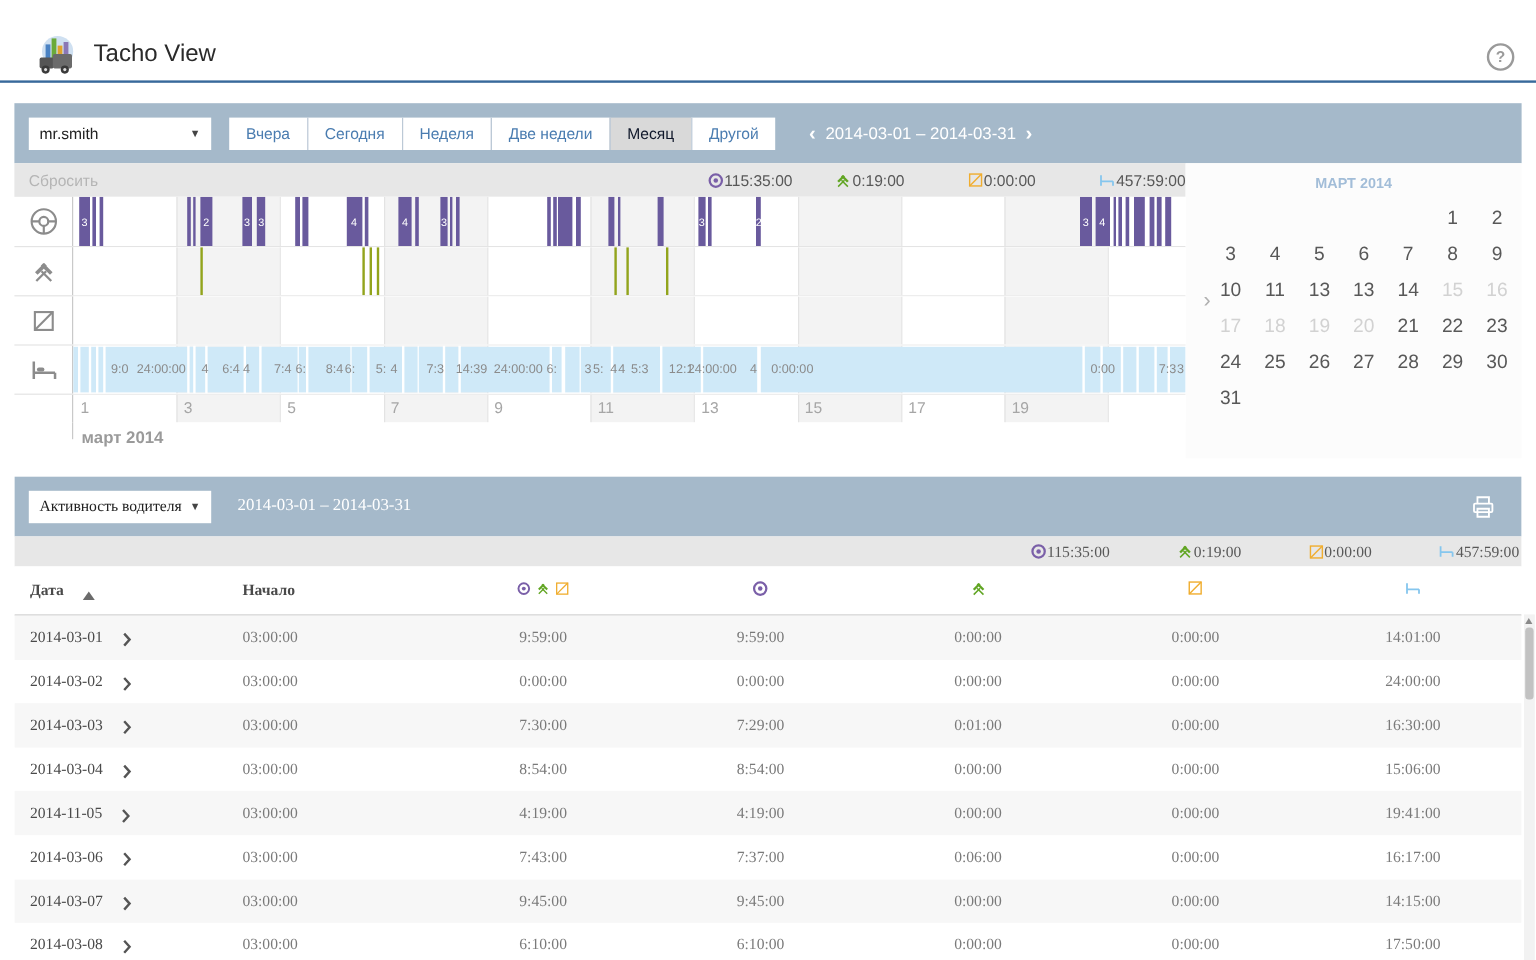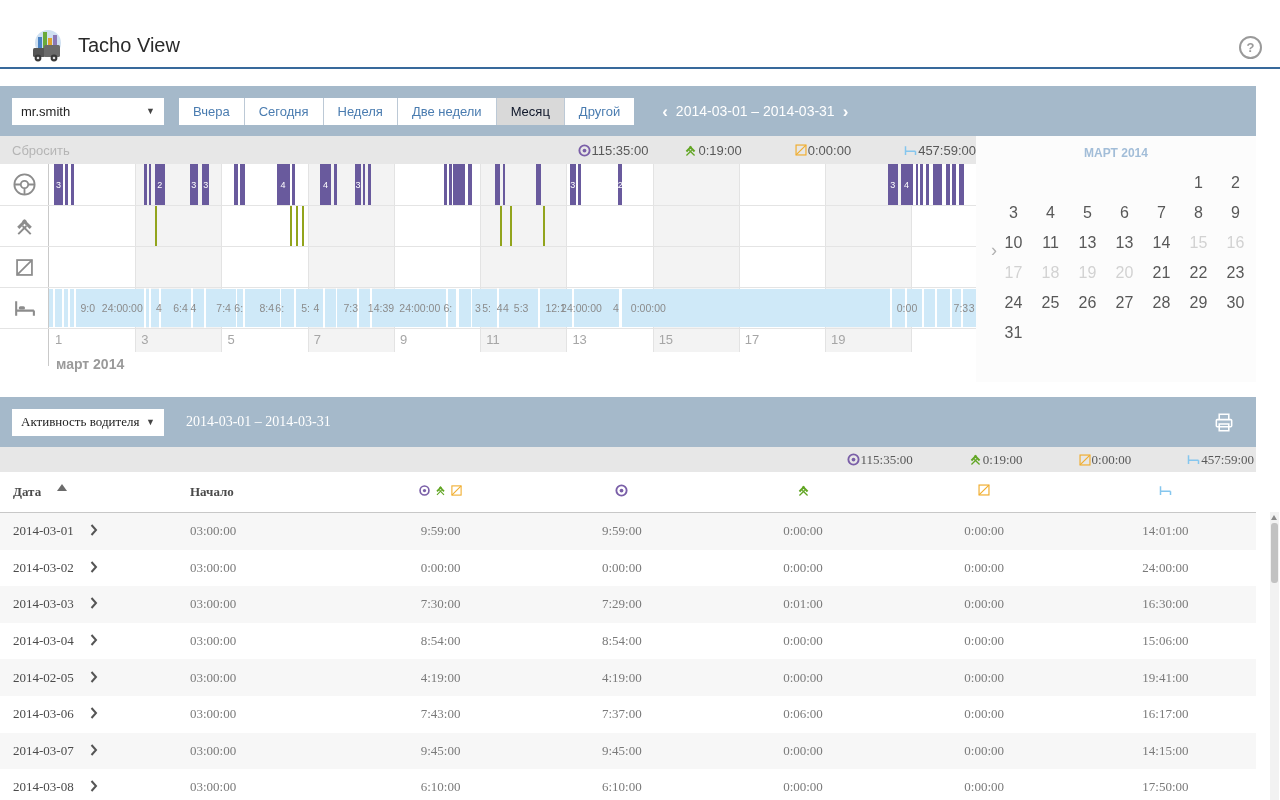--- a/index.html
+++ b/index.html
@@ -5,21 +5,21 @@
   html,body{margin:0;padding:0;background:#fff;}
   .page{position:relative;width:1280px;height:800px;background:#fff;overflow:hidden;
         font-family:"Liberation Sans",sans-serif;color:#333;margin-top:24px;}
   
   .apphdr{position:absolute;left:0;top:0;width:100%;height:45px;background:#fff;
           border-bottom:2px solid #38699b;display:flex;align-items:center;padding-left:26px;box-sizing:border-box;}
   .apphdr h1{font-size:20px;font-weight:normal;color:#2a2a2a;margin:0 0 0 10px;}
   .helpbtn{position:absolute;right:18px;top:12px;width:19px;height:19px;border:2px solid #9a9a9a;border-radius:50%;
            color:#9a9a9a;font-size:13px;font-weight:bold;display:flex;align-items:center;justify-content:center;cursor:pointer;}
   
-  .panel{position:absolute;left:0;width:1256px;background:#fff;}
+  .panel{position:absolute;left:12px;width:1256px;background:#fff;}
   .panel1{top:62px;}
   .panel2{top:373px;height:427px;overflow:hidden;font-family:Liberation Serif, serif;}
   .toolbar{height:50px;background:#a5b9ca;display:flex;align-items:center;padding:0 12px;box-sizing:border-box;}
   .select{width:152px;height:27px;background:#fff;font-size:13px;color:#222;display:flex;align-items:center;
           justify-content:space-between;padding:0 9px;box-sizing:border-box;cursor:pointer;}
   .select .caret{font-size:9px;color:#444;}
   .btn-group{display:flex;margin-left:15px;}
   .pbtn{height:27px;padding:0 14px;background:#fff;color:#4a7cb0;font-size:13px;border:none;border-left:1px solid #bcc9d6;
         cursor:pointer;font-family:"Liberation Sans",sans-serif;}
   .pbtn:first-child{border-left:none;}
@@ -62,21 +62,21 @@
   .cal-grid{margin-left:19px;}
   .cal-r{display:flex;}
   .cal-c{width:37px;height:30px;display:flex;align-items:center;justify-content:center;font-size:16px;color:#585858;cursor:pointer;}
   .cal-c.hd{font-size:12px;font-weight:bold;color:#8f8f8f;height:24px;cursor:default;}
   .cal-c.hd.we{color:#b35a5e;}
   .cal-c.dis{color:#d2d2d2;}
   .scroll-next{position:absolute;left:991px;top:104px;font-size:18px;color:#b0b0b0;cursor:pointer;}
   
   .thead{height:40px;background:#fff;display:flex;align-items:center;border-bottom:1px solid #c8c8c8;
          font-size:13px;font-weight:bold;color:#4a4a4a;}
-  .c-date{width:190px;flex:none;padding-left:13px;box-sizing:border-box;display:flex;align-items:flex-start;gap:16px;}
+  .c-date{width:190px;flex:none;padding-left:13px;box-sizing:border-box;display:flex;align-items:flex-end;gap:16px;}
   .c-start{width:160px;flex:none;}
   .c-t{flex:1;text-align:center;}
   .c-t .ig{display:inline-flex;gap:3px;align-items:center;}
   .sortasc{width:0;height:0;border-left:5px solid transparent;border-right:5px solid transparent;border-bottom:7px solid #6b6b6b;}
   .trowd{height:36.6px;display:flex;align-items:center;font-size:13px;color:#7a7a7a;cursor:pointer;}
   .trowd:nth-child(odd){background:#f7f7f7;}
   .trowd .c-date{color:#4a4a4a;}
   .rchev{display:inline-flex;margin-top:1px;}
   
   .vscroll{position:absolute;left:1270px;top:488px;width:9px;height:312px;background:#f2f2f2;cursor:pointer;}
@@ -663,21 +663,21 @@
           </div>
           <div class="c-start">03:00:00</div>
           <div class="c-t">8:54:00</div>
           <div class="c-t">8:54:00</div>
           <div class="c-t">0:00:00</div>
           <div class="c-t">0:00:00</div>
           <div class="c-t">15:06:00</div>
         </div>
         <div class="trowd">
           <div class="c-date">
-            <span>2014-02-05</span>
+            <span>2014-11-05</span>
             <span class="rchev">
               <svg width="8" height="12" viewBox="0 0 8 12" fill="none" stroke="#555" stroke-width="2">
                 <path d="M1.5 1 L6 6 L1.5 11"></path>
               </svg>
             </span>
           </div>
           <div class="c-start">03:00:00</div>
           <div class="c-t">4:19:00</div>
           <div class="c-t">4:19:00</div>
           <div class="c-t">0:00:00</div>

